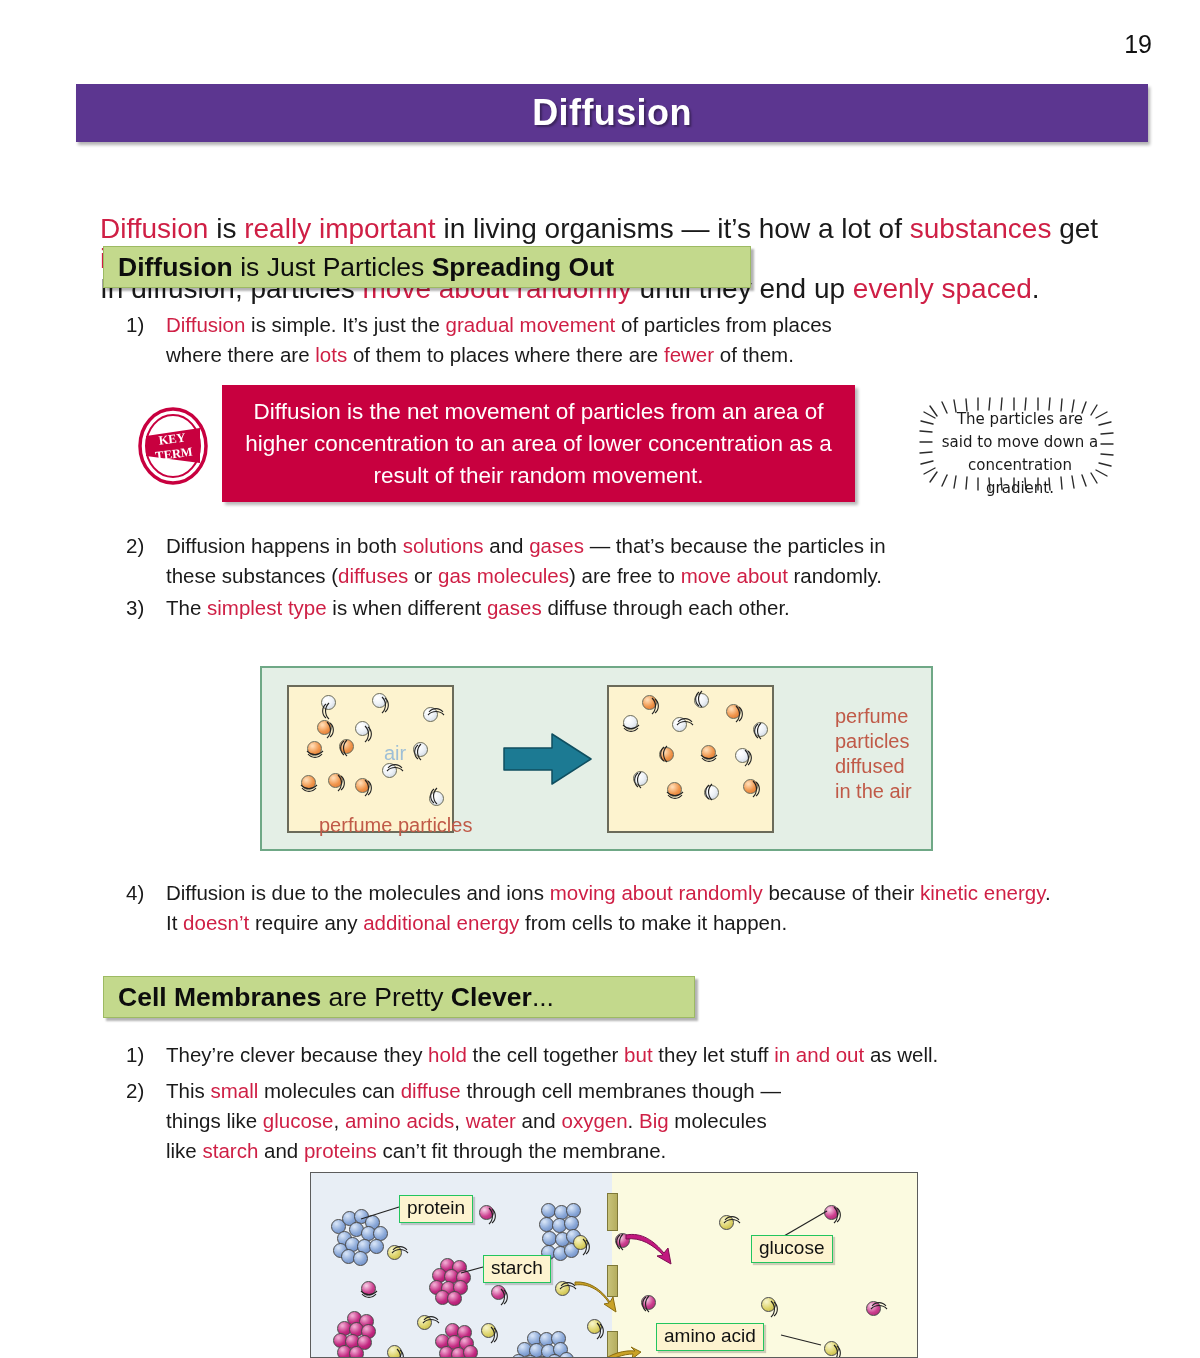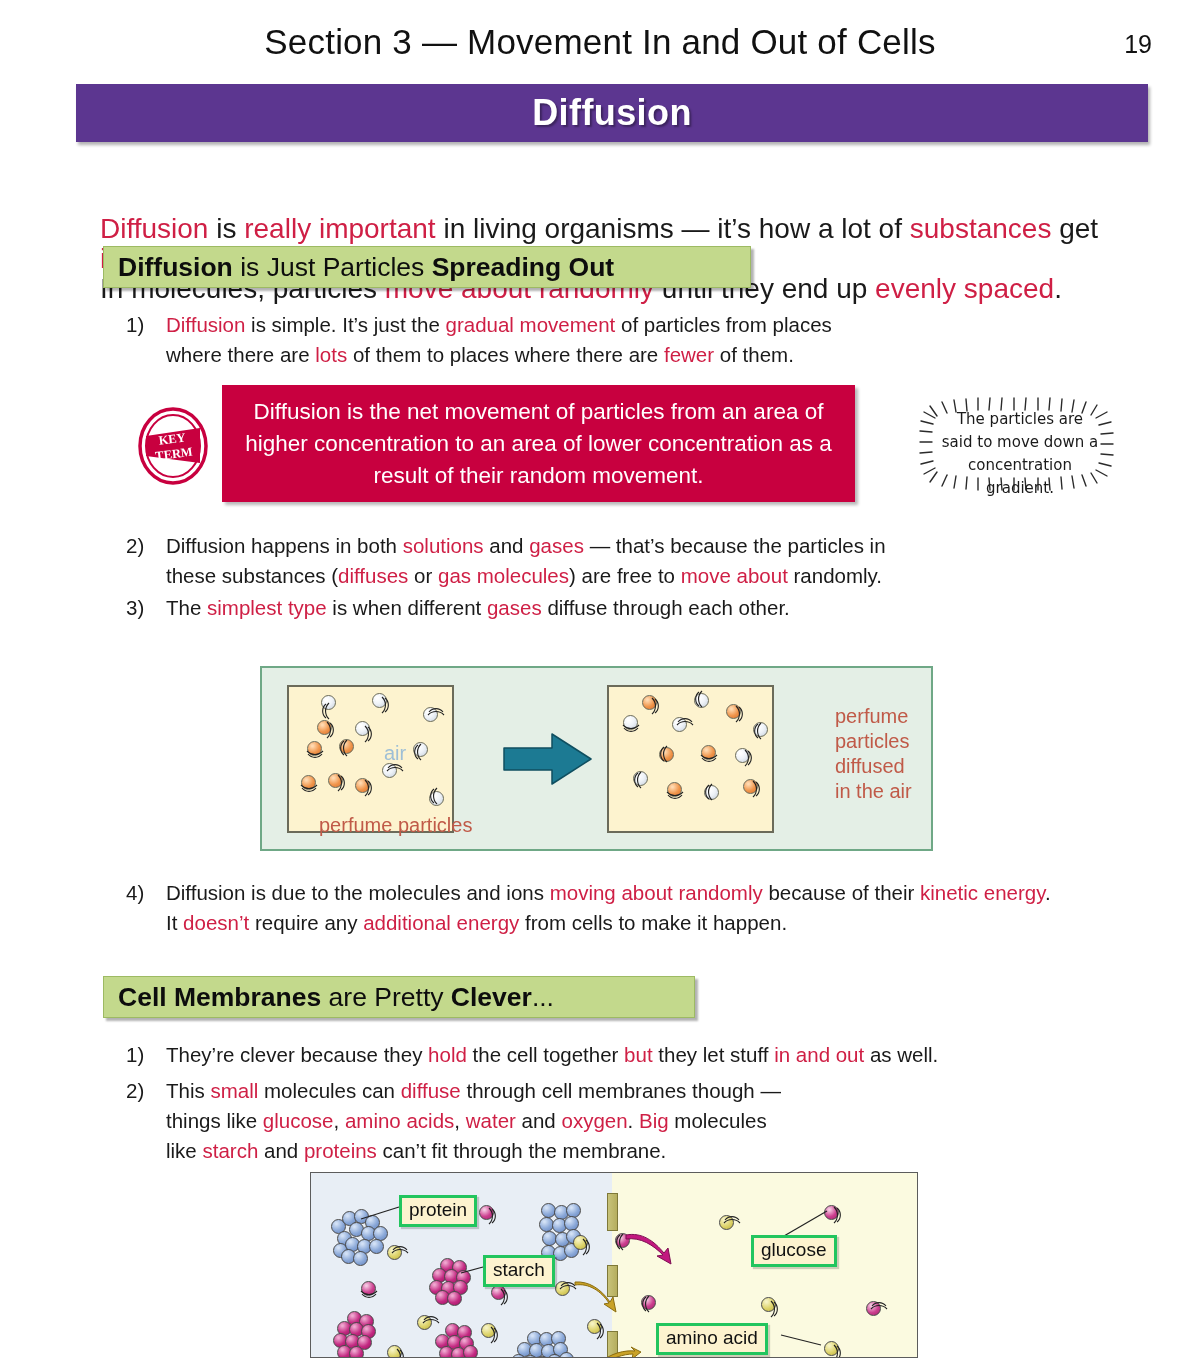--- a/index.html
+++ b/index.html
@@ -220,21 +220,21 @@
   .mem-bar {
     position: absolute;
     width: 11px;
     background: linear-gradient(90deg,#c8c37a,#b5ae5e);
     border: 1px solid #7e7838;
     box-sizing: border-box;
   }
   .mf-label {
     position: absolute;
     background: #fdf3cf;
-    border: 3px solid #22c55e;
+    border: 1px solid #22c55e;
     font-size: 19px;
     padding: 1px 7px 3px 7px;
     color: #111;
     white-space: nowrap;
     box-shadow: 2px 2px 1px rgba(0,0,0,0.18);
   }
   .mol { position: absolute; width: 16px; height: 16px; }
   .mol .b {
     position: absolute; left:0; top:0;
     width: 15px; height: 15px; border-radius: 50%;
@@ -248,31 +248,30 @@
     width: 15px; height: 15px; border-radius: 50%;
     border: 1px solid #4a4a4a; box-sizing: border-box;
   }
   .clump.starch i { background: radial-gradient(circle at 34% 28%, #f0a8d0 5%, #c32a82 55%, #9c0f61 100%); }
   .clump.protein i { background: radial-gradient(circle at 34% 28%, #d4e2f6 5%, #8aa8d8 55%, #6382bd 100%); }
 </style>
 </head>
 <body>
 
 <div class="page-header">
-  <div class="section-title">Section 3 — Movement In and Out of Cells</div>
   <div class="page-number">19</div>
 </div>
 
 <div class="topic-banner">
   <span class="banner-text">Diffusion</span>
 </div>
 
 <div class="intro">
   <span class="r">Diffusion</span><span> is </span><span class="r">really important</span><span> in living organisms — it’s how a lot of </span><span class="r">substances</span><span> get </span><span class="r">in</span><span> and </span><span class="r">out</span><span> of cells.</span><br>
-  <span>In molecules, particles </span><span class="r">move about randomly</span><span> until they end up </span><span class="r">evenly spaced</span><span>.</span>
+  <span>In diffusion, particles </span><span class="r">move about randomly</span><span> until they end up </span><span class="r">evenly spaced</span><span>.</span>
 </div>
 
 <div class="subhead" id="subhead-1">
   <span class="sh-text"><b>Diffusion</b><span> is Just Particles </span><b>Spreading Out</b></span>
 </div>
 
 <div class="num-item" style="left:126px; top:310px; width:900px;">
   <span class="num">1)</span>
   <span class="body">
     <span class="r">Diffusion</span><span> is simple.  It’s just the </span><span class="r">gradual movement</span><span> of particles from places</span><br>

